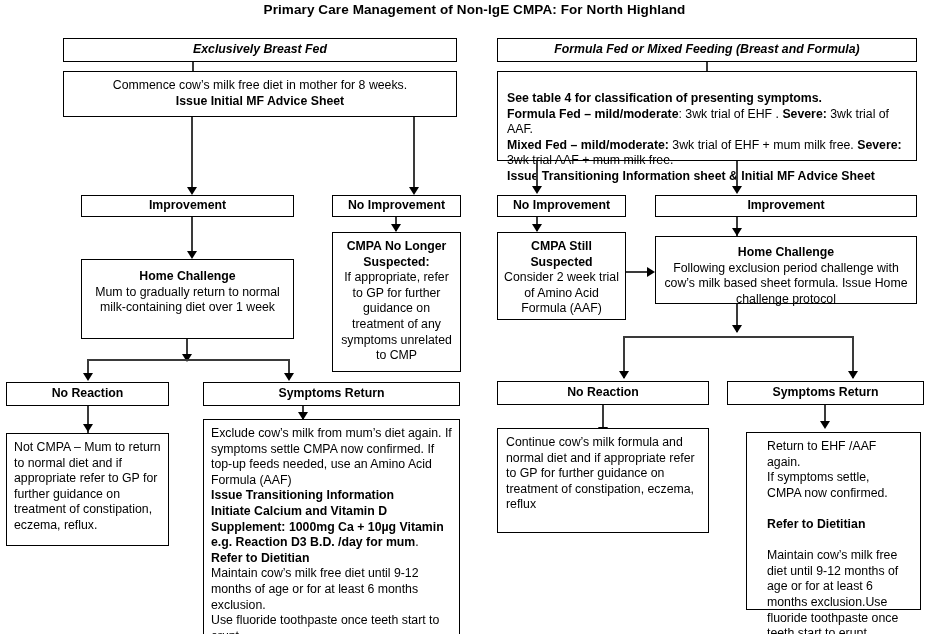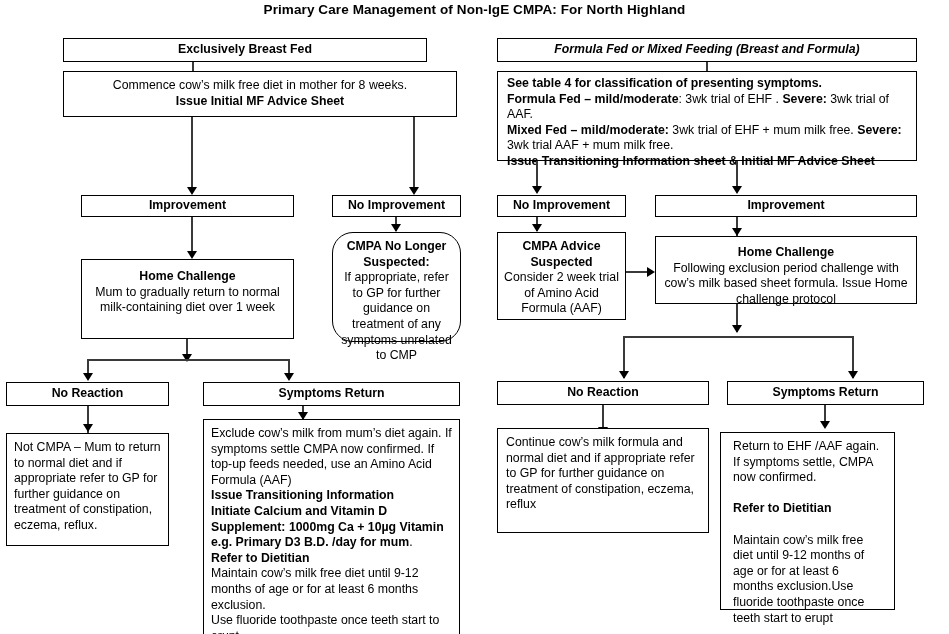--- a/index.html
+++ b/index.html
@@ -81,21 +81,21 @@
   }
   p { margin: 0; }
 </style>
 </head>
 <body>
 
 <div id="canvas">
 
   <div class="title">Primary Care Management of Non-IgE CMPA: For North Highland</div>
 
-  <div class="box ctr vcenter" style="left:63px; top:38px; width:364px; height:24px;">
+  <div class="box ctr vcenter" style="left:63px; top:38px; width:394px; height:24px;font-style:italic;">
     <p class="hdr">Exclusively Breast Fed</p>
   </div>
 
   <div class="vline" style="left:192px; top:62px; height:9px;"></div>
 
   <div class="box ctr vcenter" style="left:63px; top:71px; width:394px; height:46px;">
     <p>Commence cow’s milk free diet in mother for 8 weeks.</p>
     <p class="b">Issue Initial MF Advice Sheet</p>
   </div>
 
@@ -117,21 +117,21 @@
   <div class="arrowdown" style="left:187px; top:251px;"></div>
 
   <div class="vline" style="left:395.2px; top:217px; height:14px;"></div>
   <div class="arrowdown" style="left:391px; top:224px;"></div>
 
   <div class="box ctr" style="left:81px; top:259px; width:213px; height:80px; padding-top:9px;">
     <p class="b">Home Challenge</p>
     <p>Mum to gradually return to normal milk-containing diet over 1 week</p>
   </div>
 
-  <div class="box ctr" style="left:332px; top:232px; width:129px; height:110px; padding-top:6px;border-radius:21px;">
+  <div class="box ctr" style="left:332px; top:232px; width:129px; height:140px; padding-top:6px;">
     <p class="b">CMPA No Longer Suspected:</p>
     <p>If appropriate, refer to GP for further guidance on treatment of any symptoms unrelated to CMP</p>
   </div>
 
   <div class="vline" style="left:186.2px; top:339px; height:20px;"></div>
   <div class="arrowdown" style="left:182px; top:354px;"></div>
   <div class="hline" style="left:87px; top:359px; width:203px;"></div>
   <div class="vline" style="left:87px; top:359px; height:20px;"></div>
   <div class="arrowdown" style="left:82.8px; top:373px;"></div>
   <div class="vline" style="left:288.4px; top:359px; height:20px;"></div>
@@ -153,33 +153,33 @@
 
   <div class="box lft" style="left:6px; top:433px; width:163px; height:113px; padding:6px 7px;">
     <p>Not CMPA – Mum to return to normal diet and if appropriate refer to GP for further guidance on treatment of constipation, eczema, reflux.</p>
   </div>
 
   <div class="box lft" style="left:203px; top:419px; width:257px; height:258px; padding:6px 7px;">
     <p>Exclude cow’s milk from mum’s diet again. If symptoms settle CMPA now confirmed.  If top-up feeds needed, use an Amino Acid Formula (AAF)</p>
     <p class="b">Issue Transitioning Information</p>
     <p class="b">Initiate Calcium and Vitamin D</p>
     <p class="b"> Supplement: 1000mg Ca + 10µg Vitamin</p>
-    <p><span class="b">e.g. Primary D3 B.D. /day for mum</span><span>.</span></p>
+    <p><span class="b">e.g. Reaction D3 B.D. /day for mum</span><span>.</span></p>
     <p class="b">Refer to Dietitian</p>
     <p>Maintain cow’s milk free diet until 9-12 months of age or for at least 6 months exclusion.</p>
     <p>Use fluoride toothpaste once teeth start to erupt</p>
   </div>
 
   <div class="box ctr vcenter" style="left:497px; top:38px; width:420px; height:24px;font-style:italic;">
     <p class="hdr">Formula Fed or Mixed Feeding (Breast and Formula)</p>
   </div>
 
   <div class="vline" style="left:706px; top:62px; height:9px;"></div>
 
-  <div class="box lft" style="left:497px; top:71px; width:420px; height:90px; padding:4px 9px;">
+  <div class="box lft" style="left:497px; top:71px; width:420px; height:90px; padding:19px 9px;">
     <p class="b">See table 4 for classification of presenting symptoms.</p>
     <p><span class="b">Formula Fed – mild/moderate</span><span>: 3wk trial of EHF . </span><span class="b">Severe:</span><span> 3wk trial of AAF.</span></p>
     <p><span class="b">Mixed Fed – mild/moderate:</span><span> 3wk trial of EHF  + mum milk free. </span><span class="b">Severe:</span></p>
     <p>3wk trial AAF  + mum milk free.</p>
     <p class="b">Issue Transitioning Information sheet &amp; Initial MF Advice Sheet</p>
   </div>
 
   <div class="vline" style="left:536.2px; top:161px; height:28px;"></div>
   <div class="arrowdown" style="left:532px; top:186px;"></div>
   <div class="vline" style="left:736.2px; top:161px; height:28px;"></div>
@@ -193,21 +193,21 @@
     <p class="hdr">Improvement</p>
   </div>
 
   <div class="vline" style="left:536.2px; top:217px; height:14px;"></div>
   <div class="arrowdown" style="left:532px; top:224px;"></div>
 
   <div class="vline" style="left:736.2px; top:217px; height:19px;"></div>
   <div class="arrowdown" style="left:732px; top:228px;"></div>
 
   <div class="box ctr" style="left:497px; top:232px; width:129px; height:88px; padding-top:6px;">
-    <p class="b">CMPA Advice</p>
+    <p class="b">CMPA Still</p>
     <p class="b">Suspected</p>
     <p>Consider 2 week trial of Amino Acid Formula (AAF)</p>
   </div>
 
   <div class="hline" style="left:626px; top:271.2px; width:22px;"></div>
   <div class="arrowright" style="left:647px; top:267px;"></div>
 
   <div class="box ctr" style="left:655px; top:236px; width:262px; height:68px; padding-top:8px;">
     <p class="b">Home Challenge</p>
     <p>Following exclusion period challenge with cow’s milk based sheet formula.  Issue Home challenge protocol</p>
@@ -231,21 +231,21 @@
 
   <div class="vline" style="left:602.2px; top:405px; height:28px;"></div>
   <div class="arrowdown" style="left:598px; top:427px;"></div>
   <div class="vline" style="left:824.2px; top:405px; height:22px;"></div>
   <div class="arrowdown" style="left:820px; top:421px;"></div>
 
   <div class="box lft" style="left:497px; top:428px; width:212px; height:105px; padding:6px 8px;">
     <p>Continue cow’s milk formula and normal diet and if appropriate refer to GP for further guidance on treatment of constipation, eczema, reflux</p>
   </div>
 
-  <div class="box lft" style="left:720px; top:432px; width:175px; height:178px; padding:6px 12px;">
+  <div class="box lft" style="left:746px; top:432px; width:175px; height:178px; padding:6px 20px;">
     <p>Return to EHF /AAF again.</p>
     <p>If symptoms settle, CMPA now confirmed.</p>
     <p>&nbsp;</p>
     <p class="b">Refer to Dietitian</p>
     <p>&nbsp;</p>
     <p>Maintain cow’s milk free diet until 9-12 months of age or for at least 6 months exclusion.Use fluoride toothpaste once teeth start to erupt</p>
   </div>
 
 </div>
 

